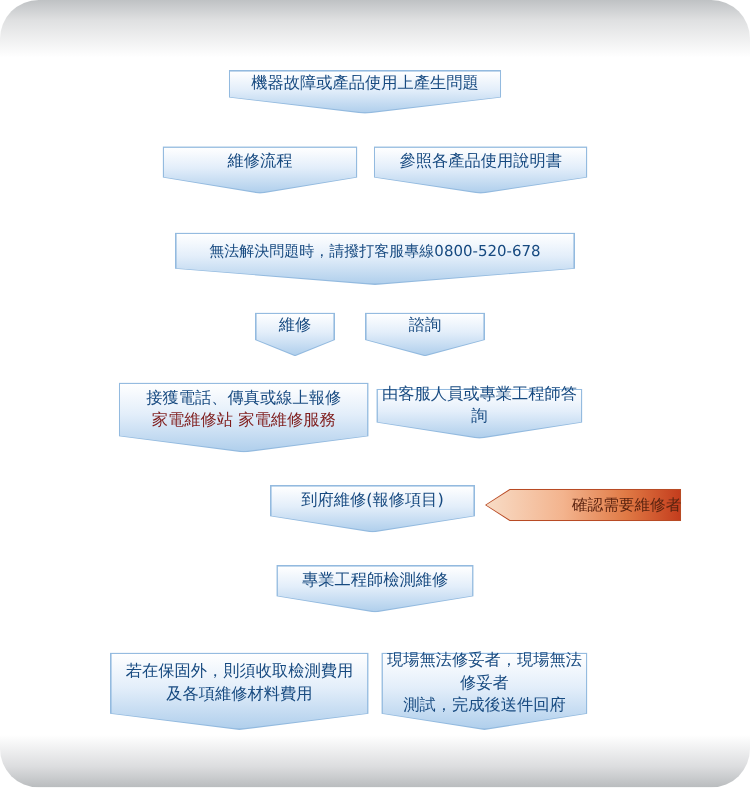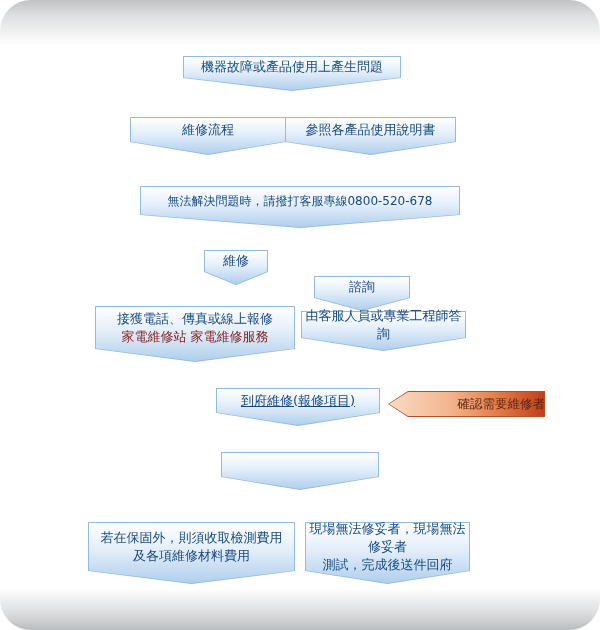--- a/index.html
+++ b/index.html
@@ -32,27 +32,27 @@
     content:""; position:absolute; inset:1px;
     clip-path: polygon(0 0, 100% 0, 100% calc(100% - 12.5px), 50% 100%, 0 calc(100% - 12.5px));
     background:linear-gradient(180deg,#ffffff 0%,#e3eefa 45%,#b0cfec 100%);
   }
   .node .txt { position:relative; z-index:1; }
   .node .line { display:block; }
   .node .line.gray { color:#7f1d1d; }
 
   .n1  { left:183px; top:56px;  width:218px; height:35px; }
   .n2  { left:130px; top:117px; width:156px; height:38px; }
-  .n3  { left:285px; top:117px; width:171px; height:38px; }
+  .n3  { left:299px; top:117px; width:171px; height:38px; }
   .n4  { left:140px; top:186px; width:320px; height:42px; font-size:12px; }
   .n5  { left:204px; top:250px; width:64px;  height:35px; }
-  .n6  { left:314px; top:250px; width:96px;  height:35px;margin-top:26px; }
+  .n6  { left:292px; top:250px; width:96px;  height:35px; }
   .n7  { left:95px;  top:306px; width:200px; height:56px; }
   .n8  { left:301px; top:311px; width:165px; height:40px; }
-  .n9  { left:216px; top:388px; width:164px; height:38px;text-decoration:underline; }
+  .n9  { left:216px; top:388px; width:164px; height:38px; }
   .n10 { left:221px; top:452px; width:158px; height:38px; }
   .n11 { left:88px;  top:522px; width:207px; height:62px; }
   .n12 { left:305px; top:522px; width:165px; height:62px; }
 
   
   .arrow {
     position:absolute; left:388px; top:391px; width:157px; height:26px;
     display:flex; align-items:center; justify-content:flex-end;
     padding-left:20px;
     color:#5c2410; font-size:12.5px;
@@ -124,20 +124,21 @@
     <span class="txt">到府維修(報修項目)</span>
   </div>
 
   <div class="arrow">
     <span class="shape"></span>
     <span class="txt">確認需要維修者</span>
   </div>
 
   <div class="node n10">
     <span class="shape"></span>
+    <span class="txt">專業工程師檢測維修</span>
   </div>
 
   <div class="node n11">
     <span class="shape"></span>
     <span class="txt">
       <span class="line">若在保固外，則須收取檢測費用</span>
       <span class="line">及各項維修材料費用</span>
     </span>
   </div>
 

